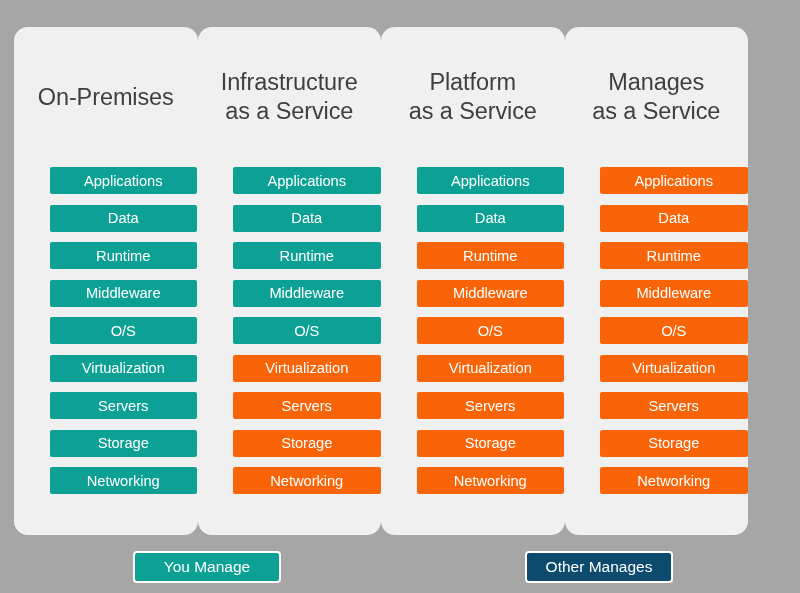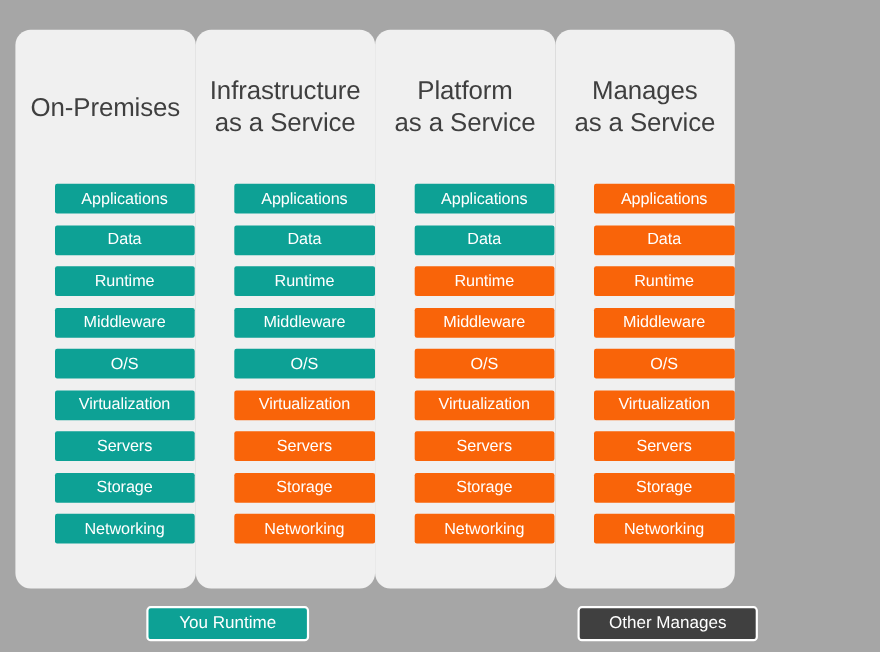--- a/index.html
+++ b/index.html
@@ -21,21 +21,21 @@
     left: 0;
     top: 0;
     width: 800px;
     height: 593px;
   }
 
   .panels {
     position: absolute;
     left: 14px;
     top: 27px;
-    width: 654px;
+    width: 734px;
     height: 508px;
     display: flex;
     justify-content: space-between;
   }
 
   .panel {
     width: 186px;
     height: 508px;
     background: #f0f0f0;
     border-radius: 14px;
@@ -100,21 +100,21 @@
     border: 2px solid #ffffff;
     box-sizing: border-box;
     display: flex;
     align-items: center;
     justify-content: center;
     color: #ffffff;
     font-size: 15.5px;
   }
 
   .legend-chip.teal { background: #0da195; left: 133px; width: 148px; }
-  .legend-chip.orange { background: #404040; left: 525px; width: 164px; }
+  .legend-chip.orange { background: #0c4a6e; left: 525px; width: 148px; }
 </style>
 </head>
 <body>
 
 <div id="diagram">
   <div class="panels">
       <div class="panel">
         <div class="panel-title">On-Premises</div>
         <div class="rows">
           <div class="row teal">Applications</div>
@@ -168,16 +168,16 @@
           <div class="row orange">Middleware</div>
           <div class="row orange">O/S</div>
           <div class="row orange">Virtualization</div>
           <div class="row orange">Servers</div>
           <div class="row orange">Storage</div>
           <div class="row orange">Networking</div>
         </div>
       </div>
     </div>
   <div class="legend">
-      <div class="legend-chip teal">You Runtime</div>
+      <div class="legend-chip teal">You Manage</div>
       <div class="legend-chip orange">Other Manages</div>
     </div>
 </div>
 
 </body></html>

